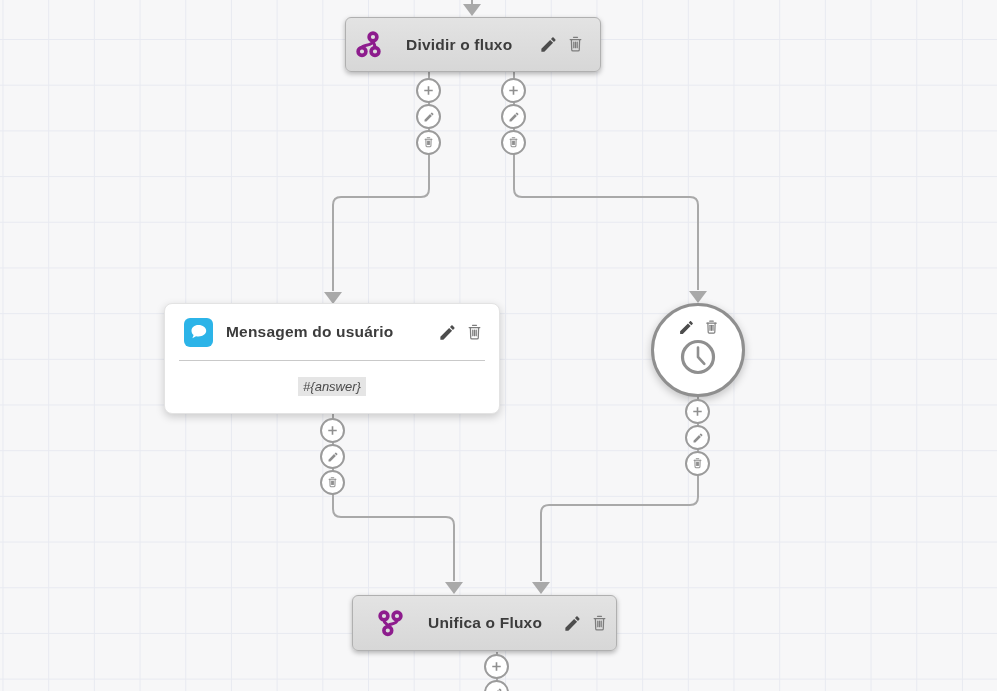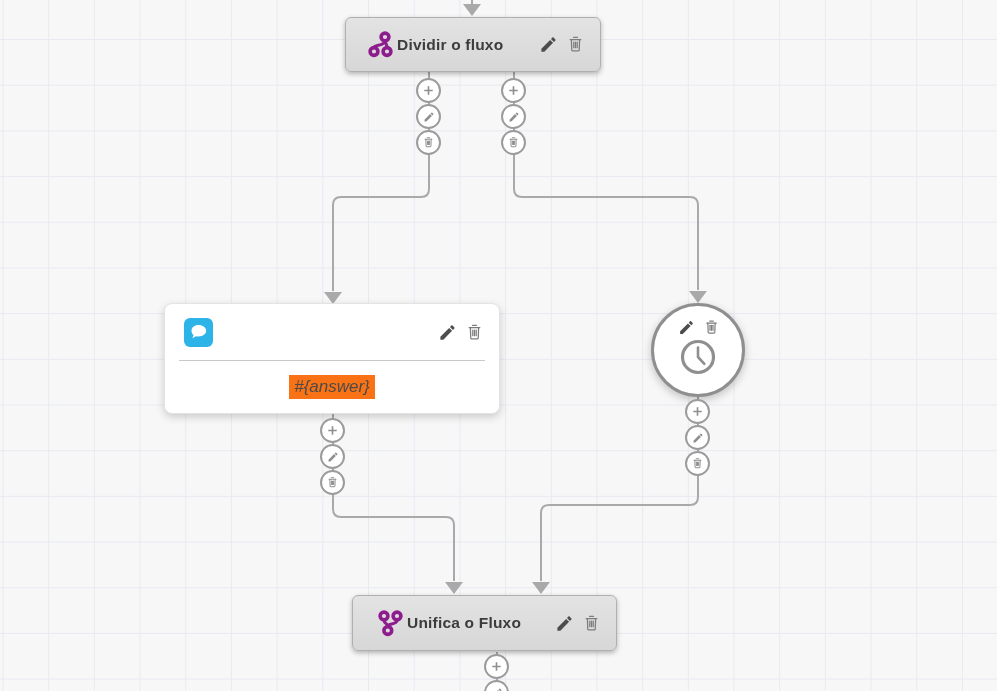--- a/index.html
+++ b/index.html
@@ -14,36 +14,36 @@
     background-position:2.5px 39px;
   }
   #wires{position:absolute;left:0;top:0;z-index:1;}
 
   
   .gray-node{
     position:absolute;z-index:2;display:flex;align-items:center;
     background:linear-gradient(#e3e3e3,#d7d7d7);
     border:1px solid #b0b0b0;border-radius:6px;
     box-shadow:0 2px 5px rgba(0,0,0,.28);
-    padding:0 16px 0 22px;gap:0;box-sizing:border-box;
+    padding:0 16px 0 10px;gap:21px;box-sizing:border-box;
   }
   .node-label{font-size:15.5px;font-weight:700;color:#3c3c3c;letter-spacing:.2px;white-space:nowrap;}
   .hdr-actions{margin-left:auto;display:flex;align-items:center;gap:9px;}
   .hdr-btn{display:flex;align-items:center;justify-content:center;cursor:pointer;background:none;border:none;padding:0;}
 
   
   .card-node{
     position:absolute;z-index:2;background:#fff;border:1px solid #e3e3e3;border-radius:8px;
     box-shadow:0 3px 9px rgba(0,0,0,.18);box-sizing:border-box;
   }
   .card-header{height:56px;display:flex;align-items:center;padding:0 16px 0 19px;gap:13px;}
   .chat-icon-box{width:29px;height:29px;border-radius:6px;background:#2cb4e8;display:flex;align-items:center;justify-content:center;flex:none;}
   .card-divider{border:none;border-top:1.5px solid #c9c9c9;margin:0 14px;}
   .card-body{height:51px;display:flex;align-items:center;justify-content:center;}
-  .var-chip{font-size:17px;font-style:italic;color:#4a4a4a;background:#f97316;padding:2px 5px;}
+  .var-chip{font-size:13px;font-style:italic;color:#4a4a4a;background:#e5e5e5;padding:2px 5px;}
 
   
   .round-node{
     position:absolute;z-index:2;width:94px;height:94px;border-radius:50%;
     background:#fff;border:3.5px solid #8f8f8f;box-sizing:border-box;
     box-shadow:0 3px 8px rgba(0,0,0,.22);
     display:flex;flex-direction:column;align-items:center;
   }
   .round-actions{display:flex;gap:9px;margin-top:13px;align-items:center;}
 
@@ -161,20 +161,21 @@
       </svg>
     </button>
 
   <div class="card-node" style="left:164px;top:303px;width:336px;height:111px;">
     <div class="card-header">
       <span class="chat-icon-box">
         <svg width="21" height="21" viewBox="0 0 24 24">
             <path fill="#fff" d="M12 3.5c4.9 0 8.8 2.9 8.8 6.5S16.9 16.5 12 16.5c-1 0-1.9-.1-2.8-.3L5 18.5l1.4-3.6C4.9 13.7 4 12.3 4 10 4 6.4 7.1 3.5 12 3.5z"></path>
           </svg>
       </span>
+      <span class="node-label">Mensagem do usuário</span>
       <span class="hdr-actions">
         <button class="hdr-btn">
           <span style="display:flex;">
             <svg width="19" height="19" viewBox="0 0 24 24">
                 <path fill="#4d4d4d" d="M3 17.25V21h3.75L17.81 9.94l-3.75-3.75L3 17.25zM20.71 7.04c.39-.39.39-1.02 0-1.41l-2.34-2.34c-.39-.39-1.02-.39-1.41 0l-1.83 1.83 3.75 3.75 1.83-1.83z"></path>
               </svg>
           </span>
         </button>
         <button class="hdr-btn">
           <span style="display:flex;">

